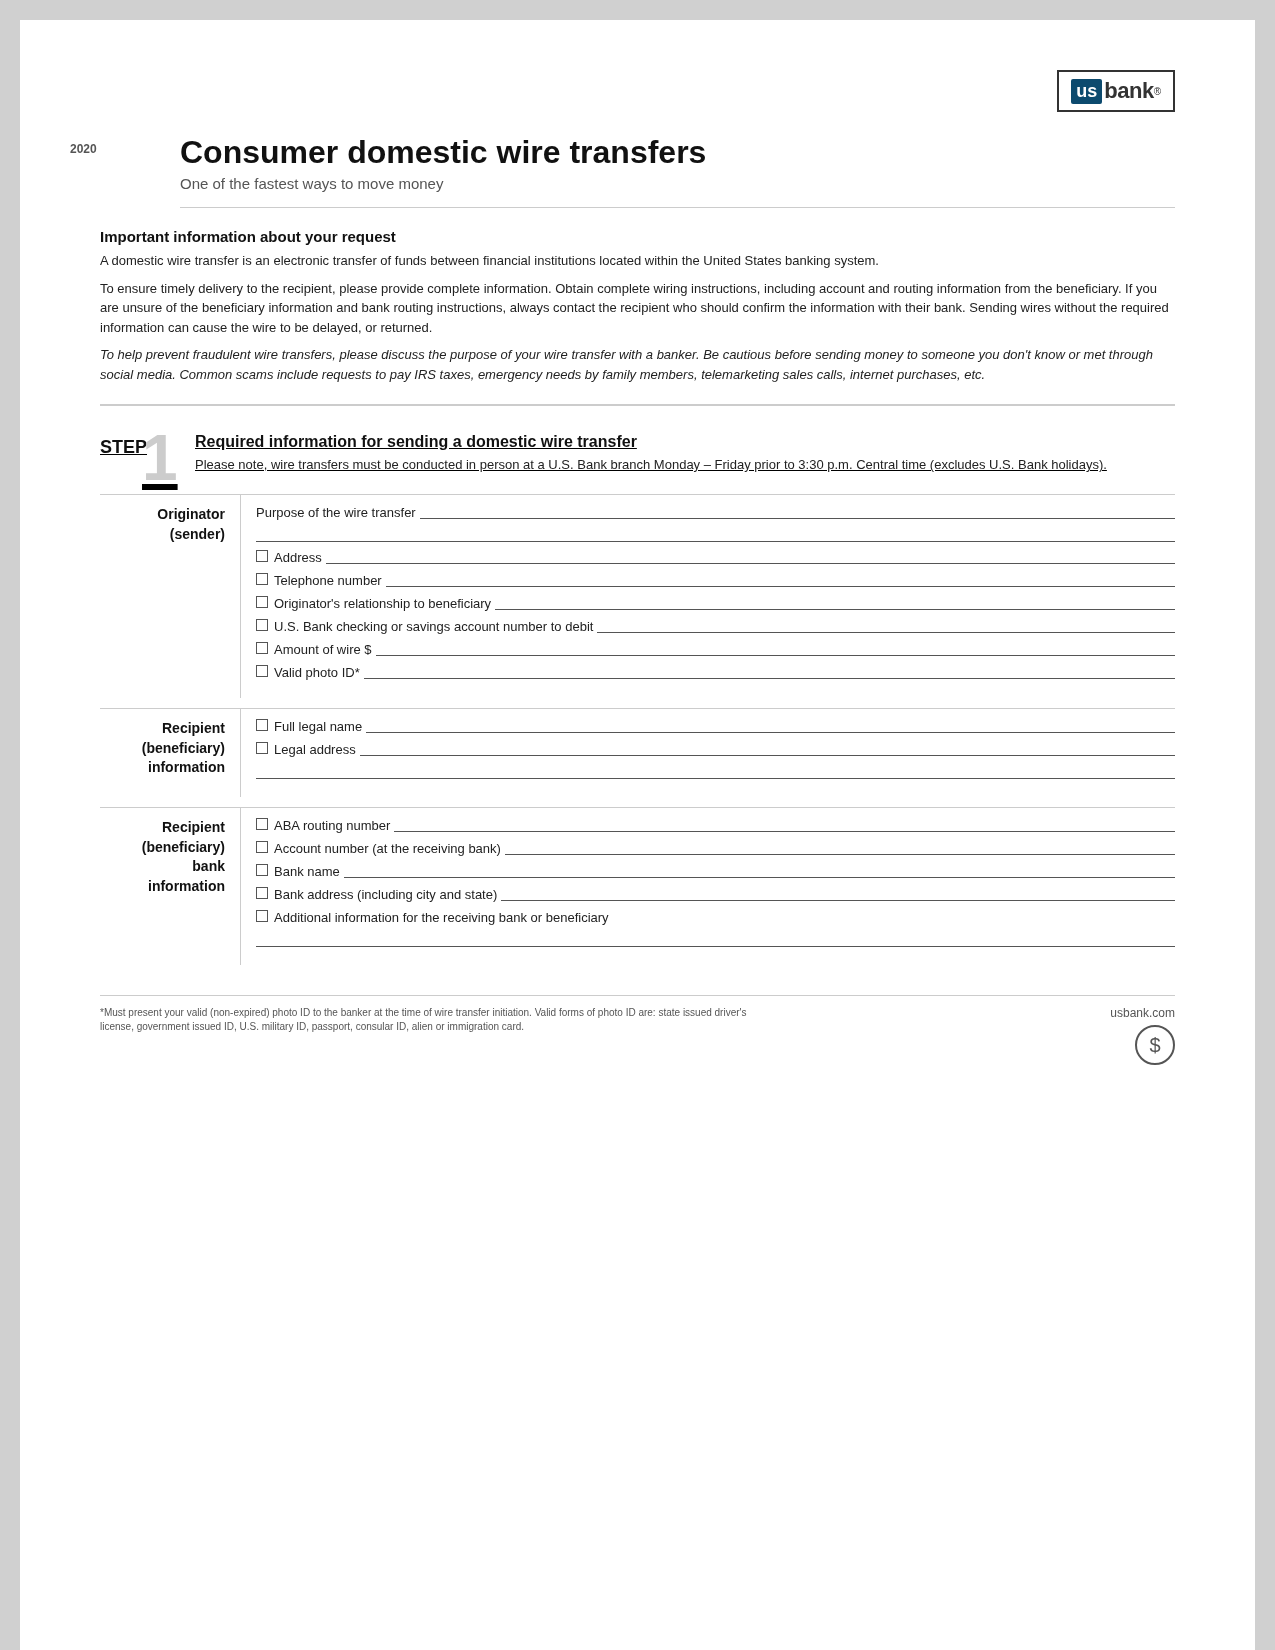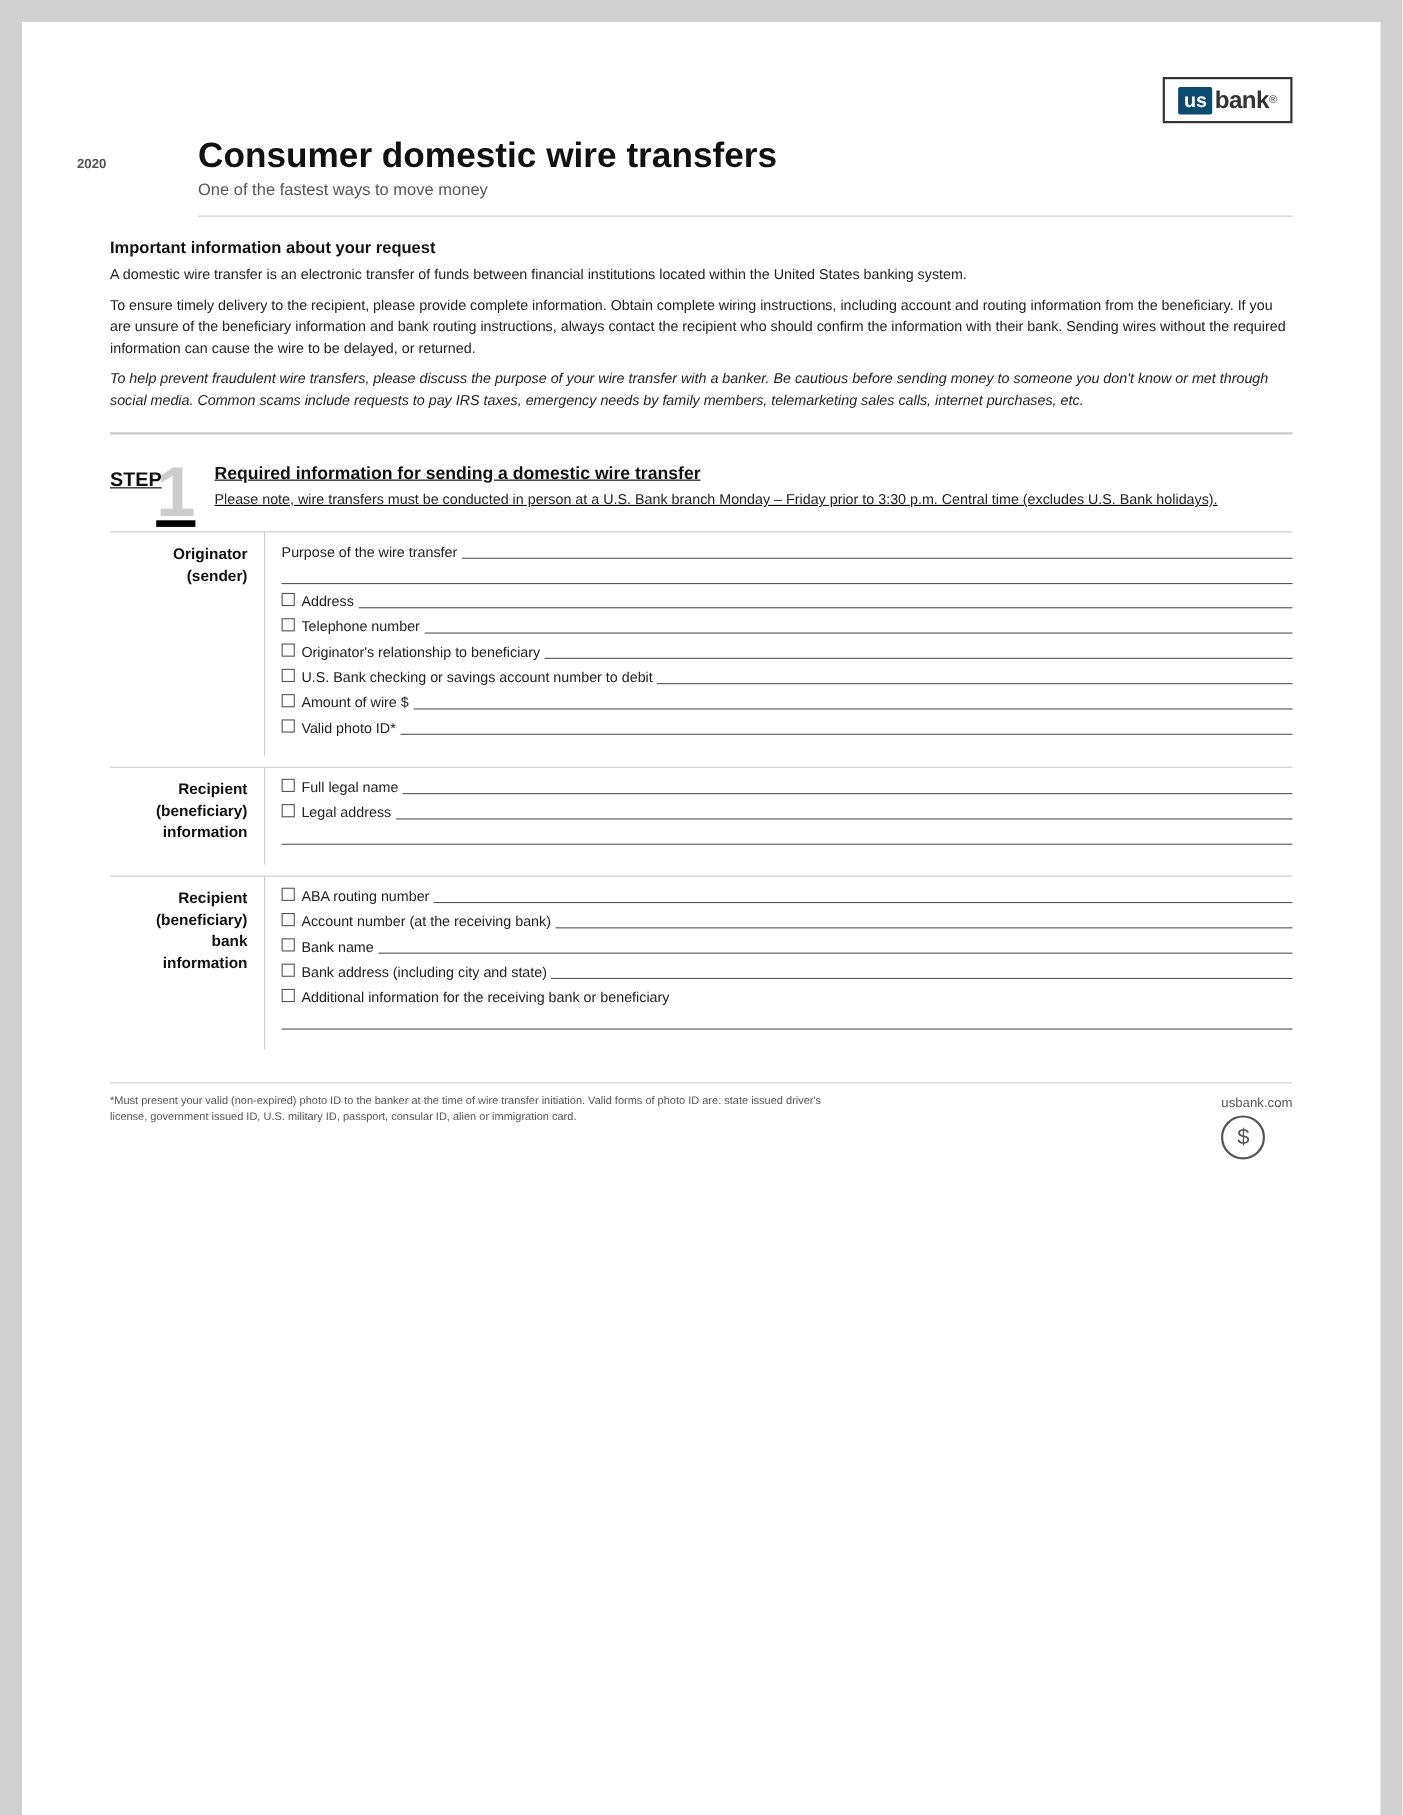--- a/index.html
+++ b/index.html
@@ -50,21 +50,21 @@
       position: absolute;
       left: 50px;
       top: 122px;
       font-size: 12px;
       color: #555;
       font-weight: bold;
     }
     
     .title-section {
       margin-left: 80px;
-      margin-top: 11px;
+      margin-top: 22px;
       padding-bottom: 15px;
       border-bottom: 1px solid #ccc;
     }
     .main-title {
       font-size: 32px;
       font-weight: bold;
       color: #111;
       margin-bottom: 4px;
     }
     .sub-title {
@@ -204,20 +204,21 @@
     }
     .footer-text {
       font-size: 10px;
       color: #555;
       max-width: 650px;
       line-height: 1.4;
     }
     .footer-right {
       display: flex;
       flex-direction: column;
+      align-items: flex-end;
     }
     .footer-url {
       font-size: 12px;
       color: #555;
       margin-bottom: 5px;
     }
     .footer-icon {
       width: 40px;
       height: 40px;
       border-radius: 50%;

